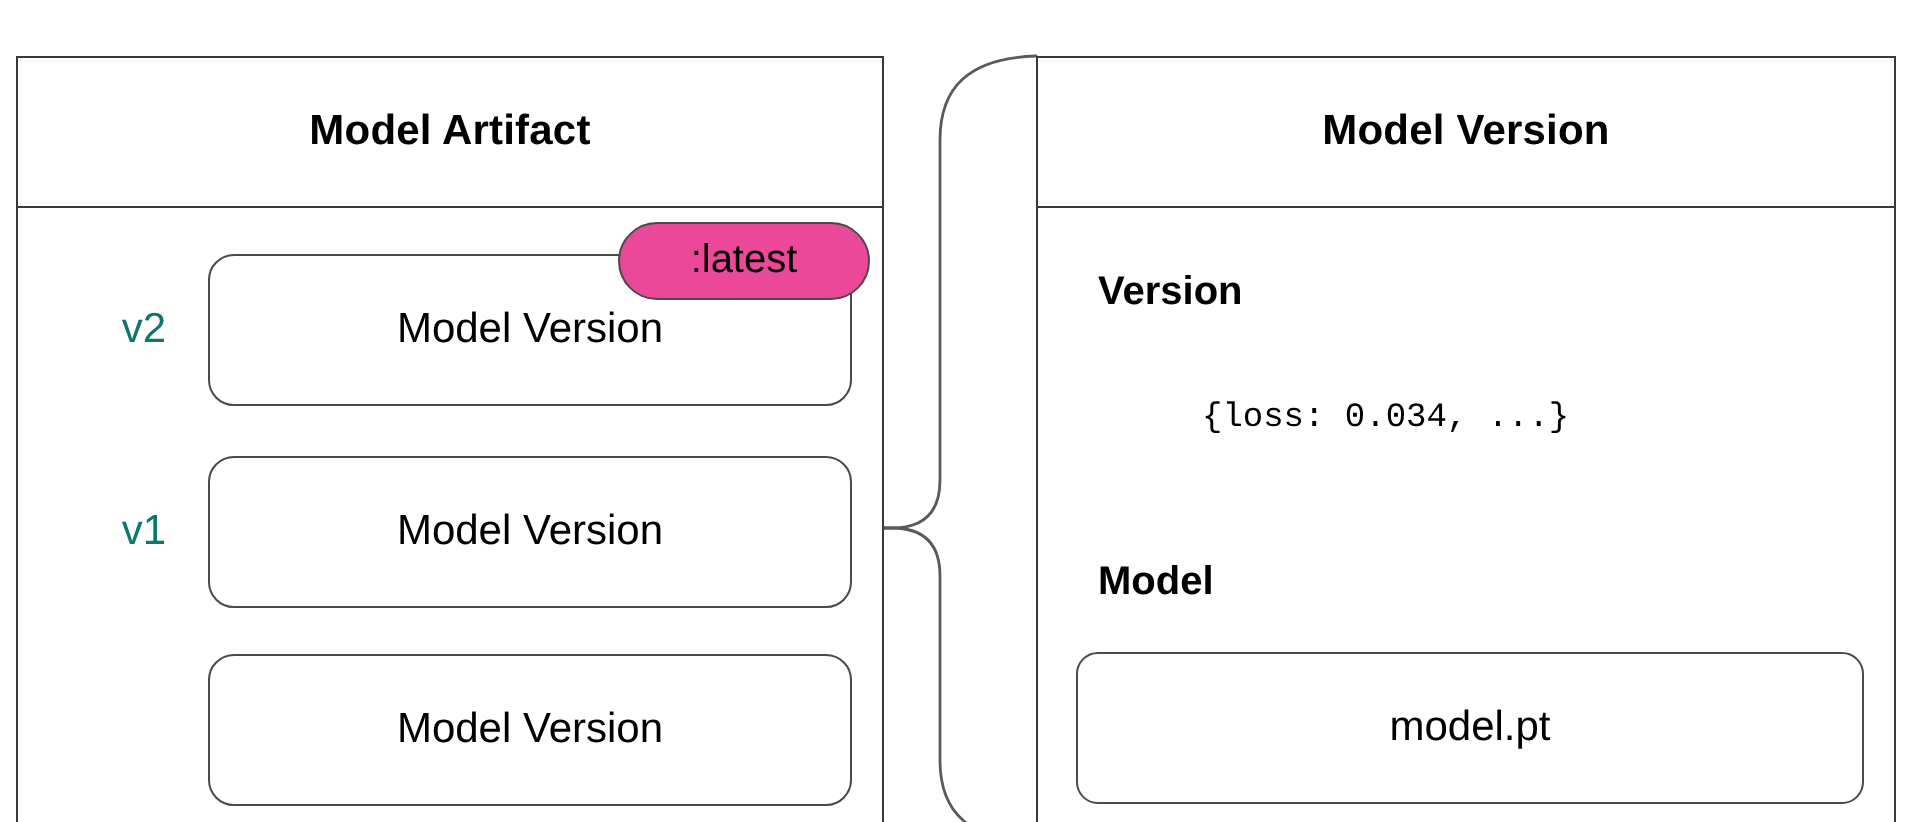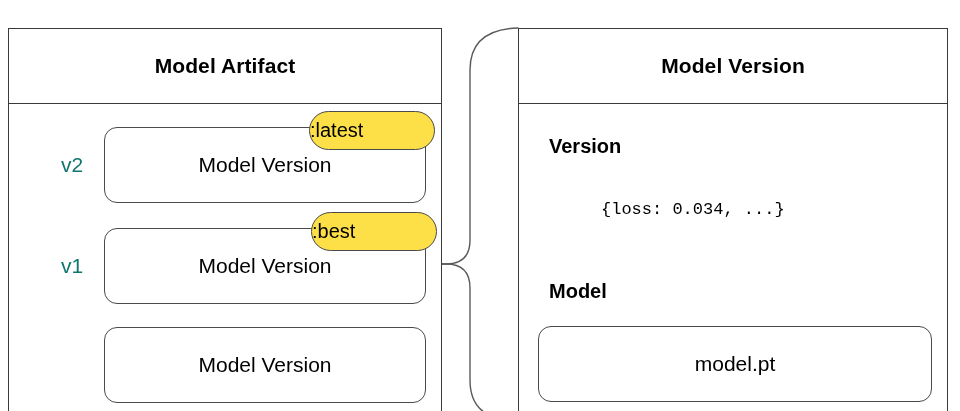--- a/index.html
+++ b/index.html
@@ -109,23 +109,24 @@
     color: #000000;
   }
   
   .version-tag {
     position: absolute;
     width: 126px;
     height: 39px;
     box-sizing: border-box;
     border: 1.3px solid #4a4a4a;
     border-radius: 19.5px;
-    background: #fde047;
-    display: flex;
-    align-items: center;
+    background: #ec4899;
+    display: flex;
+    align-items: center;
+    justify-content: center;
     font-size: 20px;
     color: #000000;
     z-index: 5;
   }
 
   
   #model-version-panel {
     left: 518px;
     top: 10px;
     width: 430px;
@@ -190,23 +191,20 @@
         <div class="version-tag" style="left: 300px; top: -16px;">
           <span>:latest</span>
         </div>
       </div>
 
       <div class="version-row" style="top: 125px;">
         <span class="version-label">v1</span>
         <div class="version-box">
           <span>Model Version</span>
         </div>
-        <div class="version-tag" style="left: 302px; top: -16px;">
-          <span>:best</span>
-        </div>
       </div>
 
       <div class="version-row" style="top: 224px;">
         <div class="version-box">
           <span>Model Version</span>
         </div>
       </div>
 
     </div>
   </div>
@@ -216,20 +214,20 @@
       <span class="panel-title">Model Version</span>
     </div>
     <div class="panel-body">
 
       <div class="section-heading" style="top: 32px;">Version</div>
 
       <div class="metadata-value" style="top: 97px;">{loss: 0.034, ...}</div>
 
       <div class="section-heading" style="top: 177px;">Model</div>
 
-      <div class="file-box" style="top: 223px;">
+      <div class="file-box" style="top: 223px; border-radius: 11px;">
         <span>model.pt</span>
       </div>
 
     </div>
   </div>
 
 </div>
 
 </body></html>

